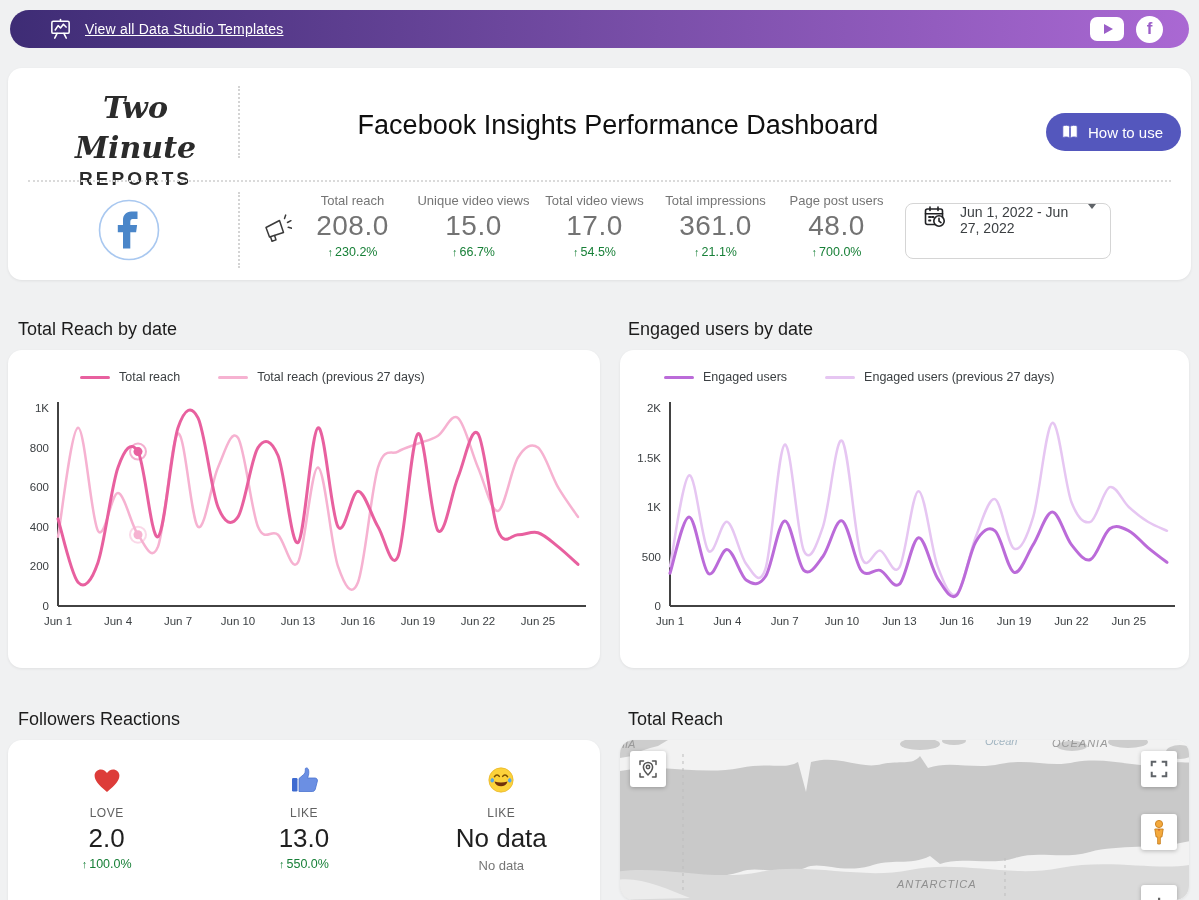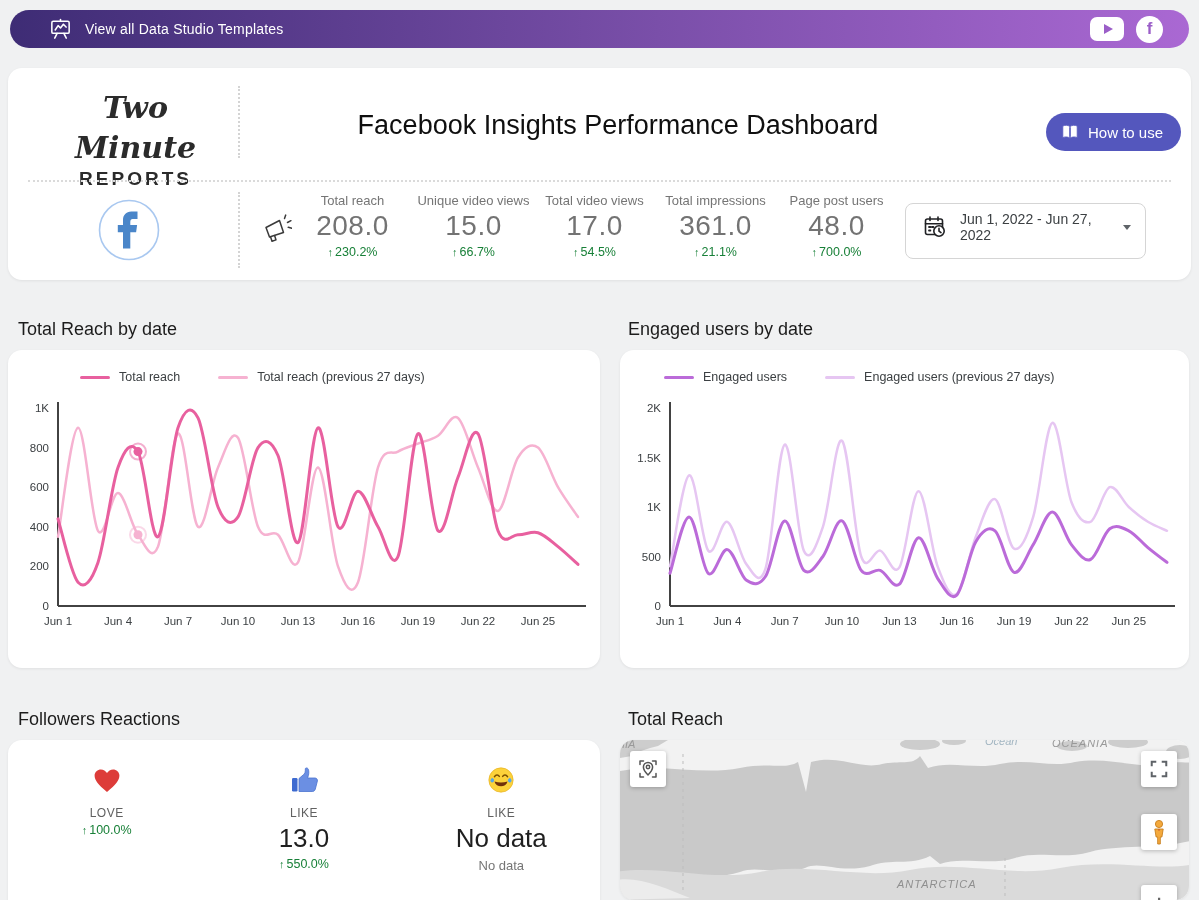--- a/index.html
+++ b/index.html
@@ -3,21 +3,21 @@
 <meta charset="utf-8">
 <style>
   * { margin:0; padding:0; box-sizing:border-box; }
   html,body { width:1199px; height:900px; overflow:hidden; background:#f0f1f2;
               font-family:"Liberation Sans", sans-serif; position:relative; }
   .card { position:absolute; background:#fff; border-radius:14px; box-shadow:0 1px 3px rgba(0,0,0,.07); }
 
   
   .banner { position:absolute; left:10px; top:10px; width:1179px; height:38px; border-radius:19px;
             background:linear-gradient(90deg,#3e2c75 0%,#7a4fa9 55%,#aa68d3 100%);
-            display:flex; align-items:center; color:#fff; cursor:pointer; }
+            display:flex; align-items:center; color:#fff; cursor:pointer;text-decoration:underline; }
   .banner-label { font-size:14px; margin-left:12px; letter-spacing:.2px; }
   .banner-icon { margin-left:38px; display:flex; }
   .banner-right { position:absolute; right:26px; top:0; height:38px; display:flex; align-items:center; gap:12px; }
   .yt { width:34px; height:24px; background:#fff; border-radius:7px; display:flex; align-items:center; justify-content:center; cursor:pointer; }
   .yt-tri { width:0; height:0; border-left:9px solid #9b5ec8; border-top:5.5px solid transparent; border-bottom:5.5px solid transparent; margin-left:2px; }
   .fbc { width:27px; height:27px; background:#fff; border-radius:50%; display:flex; align-items:center; justify-content:center;
          color:#9b5ec8; font-weight:bold; font-size:17px; cursor:pointer; }
 
   
   .header-card { left:8px; top:68px; width:1183px; height:212px; }
@@ -34,22 +34,22 @@
   .fb-logo { position:absolute; left:90px; top:131px; }
   .mega { position:absolute; left:252px; top:144px; }
 
   .kpis { position:absolute; left:284px; top:125px; width:606px; display:flex; }
   .kpi { width:121px; text-align:center; }
   .kpi-label { font-size:13px; color:#757575; white-space:nowrap; }
   .kpi-value { font-size:28px; color:#737373; margin-top:2px; letter-spacing:.5px; }
   .delta { font-size:12.5px; color:#188038; margin-top:3px; }
   .up { font-weight:bold; font-size:11px; margin-right:2px; }
 
-  .datepicker { position:absolute; left:897px; top:135px; width:241px; height:56px; border:1px solid #d5d5d5;
-                border-radius:8px; display:flex; align-items:center; padding:0 14px 8px 16px; cursor:pointer; background:#fff; }
+  .datepicker { position:absolute; left:897px; top:135px; width:206px; height:56px; border:1px solid #d5d5d5;
+                border-radius:8px; display:flex; align-items:flex-start; padding:0 14px 8px 16px; cursor:pointer; background:#fff; }
   .date-text { font-size:14px; color:#3c4043; margin-left:12px; }
   .caret { width:0; height:0; border-top:5px solid #5f6368; border-left:4.5px solid transparent;
            border-right:4.5px solid transparent; margin-left:auto; }
 
   
   .sec-h { position:absolute; font-size:18px; font-weight:400; color:#1c1c1c; }
 
   
   .chart-card-l { left:8px; top:350px; width:592px; height:318px; }
   .chart-card-r { left:620px; top:350px; width:569px; height:318px; }
@@ -257,20 +257,21 @@
 
 <div class="card react-card">
   <div class="reacts">
     <div class="react">
       <span>
         <svg width="30" height="28" viewBox="0 0 30 28">
           <path d="M15 26 C6 19 2.6 14 2.6 9.6 C2.6 5.8 5.7 3.4 8.9 3.4 C11.4 3.4 13.8 4.9 15 7 C16.2 4.9 18.6 3.4 21.1 3.4 C24.3 3.4 27.4 5.8 27.4 9.6 C27.4 14 24 19 15 26 Z" fill="#dd3c39"></path>
         </svg>
       </span>
       <div class="react-label">LOVE</div>
+      <div class="react-value">2.0</div>
       <div class="delta"><span class="up">↑</span><span>100.0%</span></div>
     </div>
     <div class="react">
       <span>
         <svg width="30" height="28" viewBox="0 0 30 28">
           <rect x="3" y="12" width="5.5" height="13.5" rx="1.2" fill="#3d6ad0"></rect>
           <path d="M10 25.5 V12.5 L14.8 8.4 C15.8 7.5 16.3 6.2 16.3 4.8 V2.8 C16.3 1.8 18.2 1.5 19 2.7 C20 4.2 20 7.5 19.4 9.5 L18.6 12 H26 C27.6 12 28.8 13.5 28.4 15 L26.3 23.2 C25.9 24.6 24.7 25.5 23.3 25.5 Z" fill="#6b8fe3" stroke="#4a72cf" stroke-width="0.8"></path>
         </svg>
       </span>
       <div class="react-label">LIKE</div>

